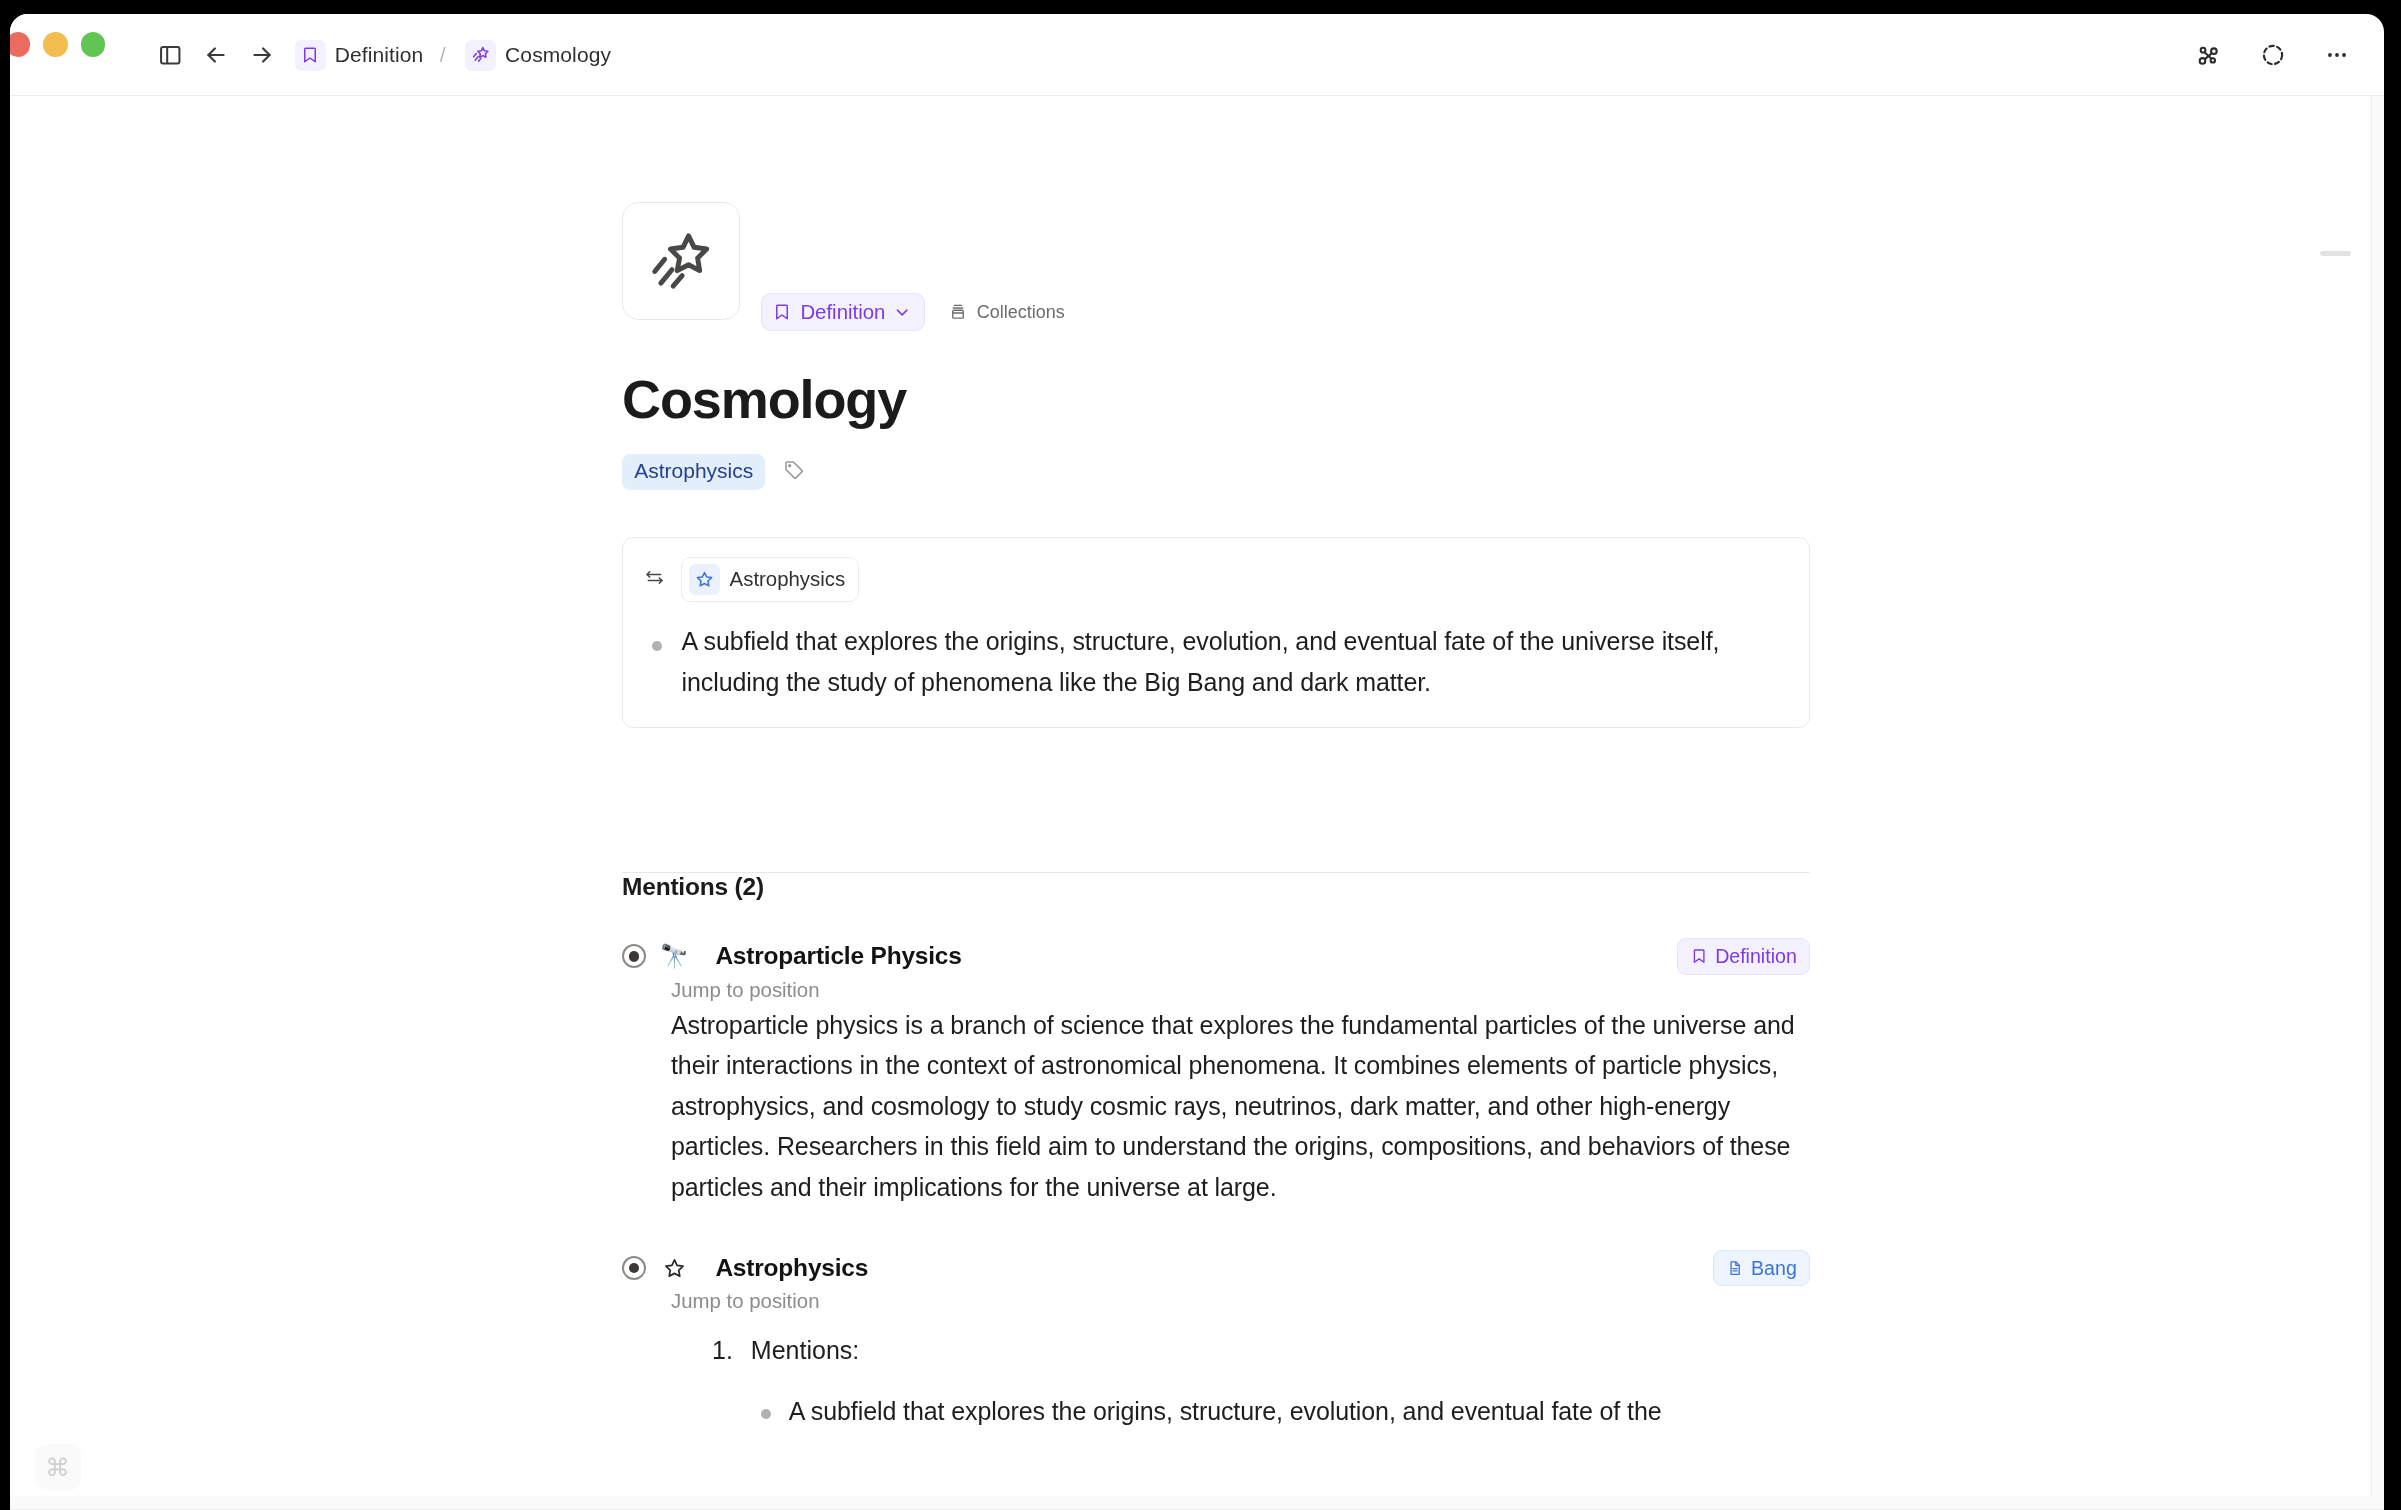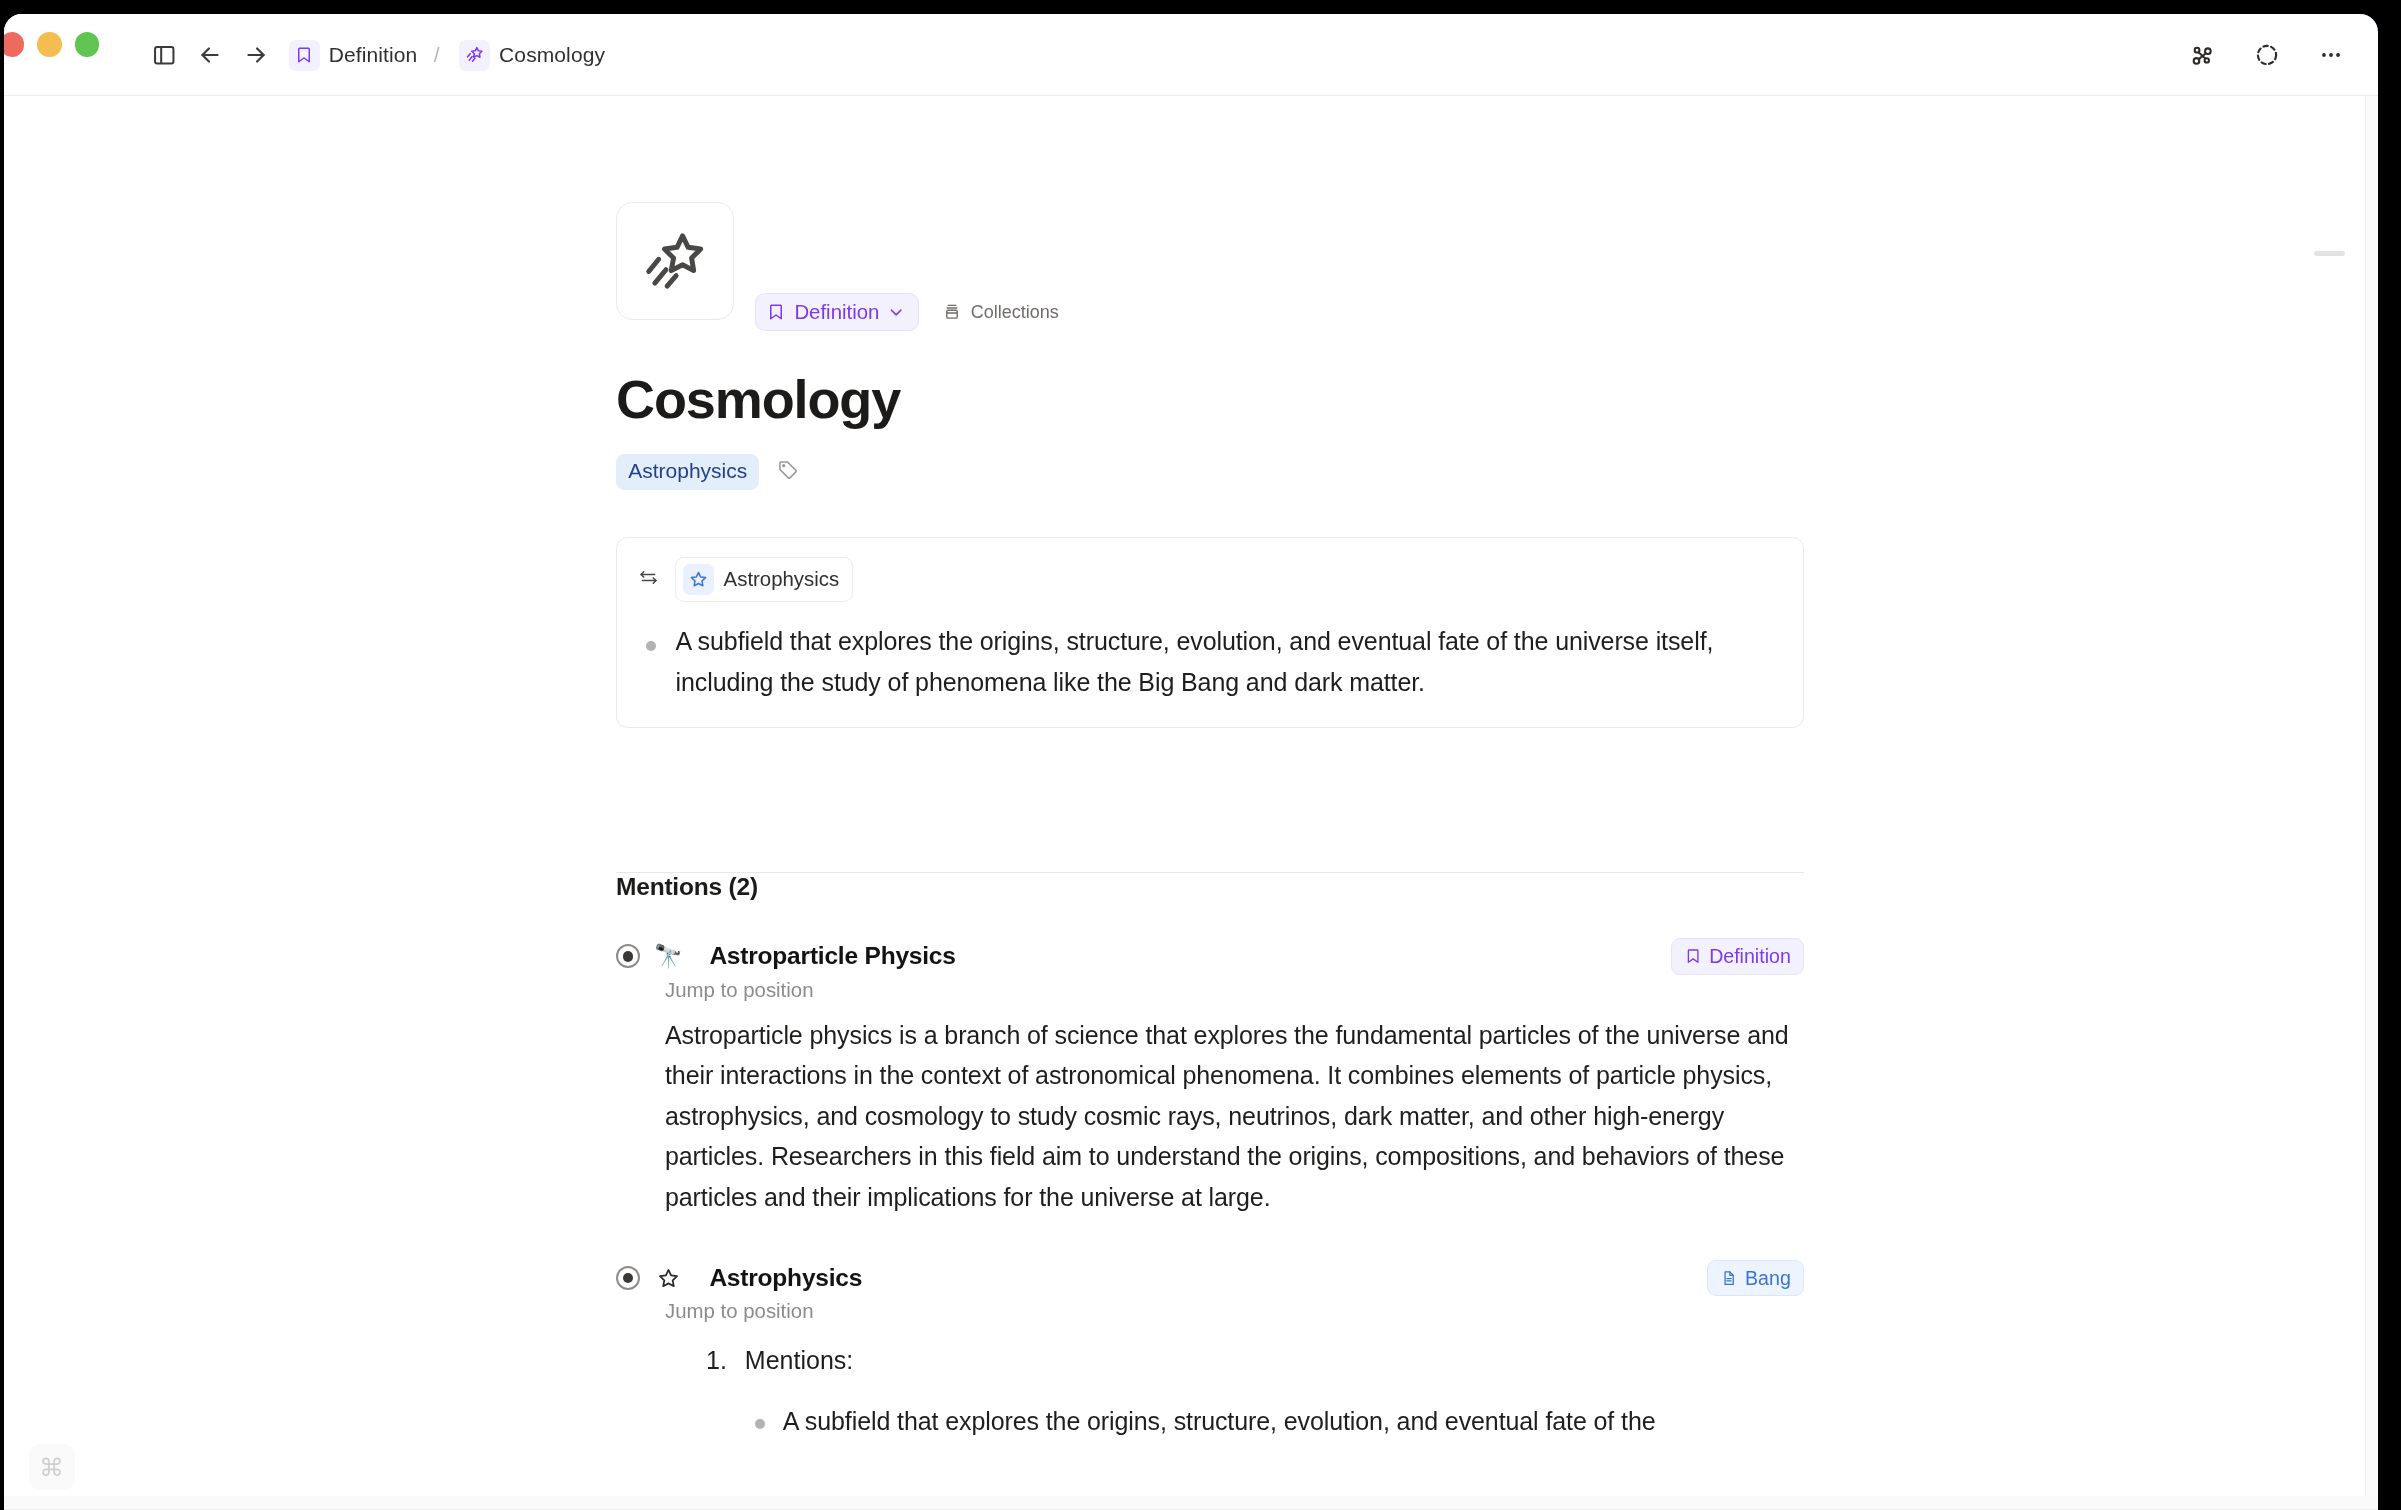--- a/index.html
+++ b/index.html
@@ -16,21 +16,21 @@
   
   #app-window {
     position: absolute;
     left: 0; top: 0;
     width: 2401px; height: 1510px;
     background: #000;
   }
 
   .window-frame {
     position: absolute;
-    left: 4px; top: 14px;
+    left: 10px; top: 14px;
     width: 2374px; height: 1496px;
     background: #0369a1;
     border-top-left-radius: 18px;
     border-top-right-radius: 18px;
     overflow: hidden;
   }
 
   
   .titlebar {
     position: absolute;
@@ -294,21 +294,21 @@
     border: 1.6px solid #dbe7fa;
     color: #3b74d6;
   }
   .jump {
     margin-top: 8.2px;
     margin-left: 49px;
     font-size: 20.4px;
     color: #8e8c8a;
   }
   .mention-body {
-    margin-top: 13px;
+    margin-top: 3px;
     margin-left: 49px;
     font-size: 25px;
     color: #1f1e1d;
     line-height: 1.62;
     letter-spacing: -0.1px;
     width: 1139px;
   }
 
   .ol-item {
     margin-top: 18px;

